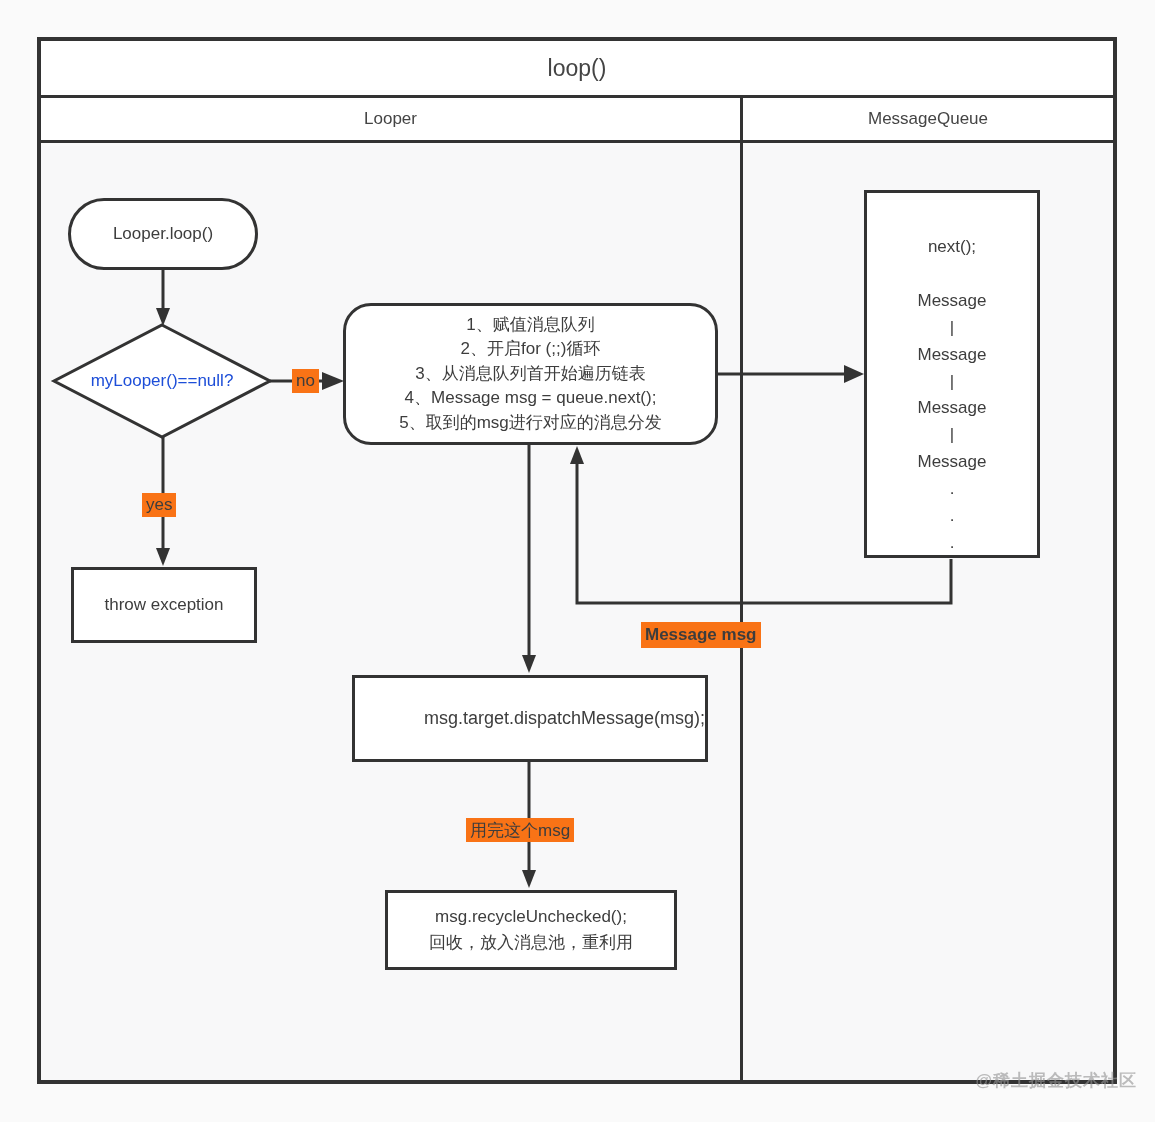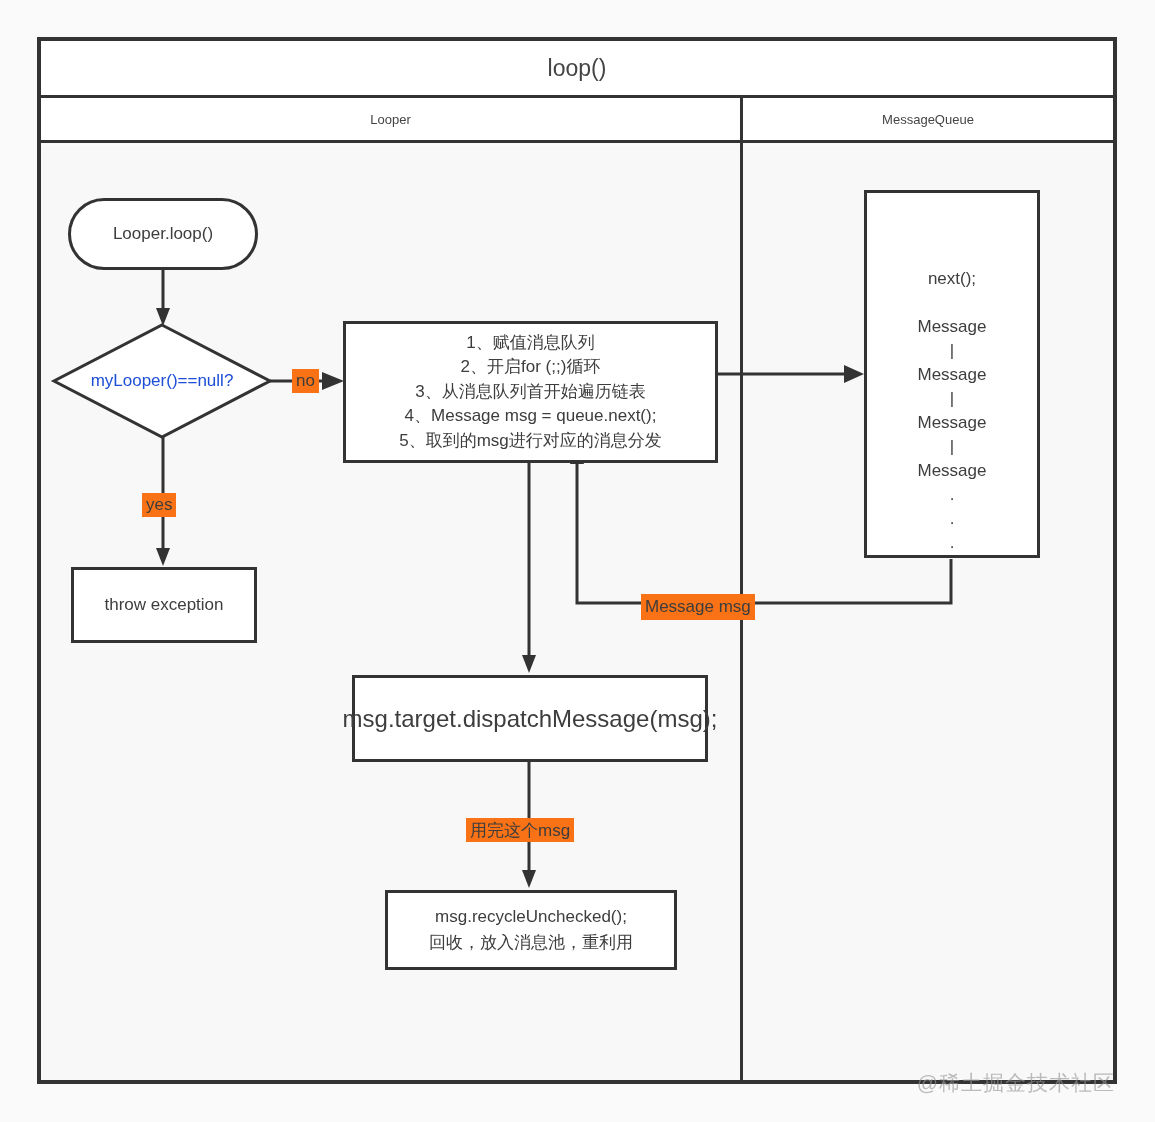--- a/index.html
+++ b/index.html
@@ -32,21 +32,21 @@
   }
   .header-row {
     position: absolute;
     left: 0; top: 57px; width: 100%; height: 45px;
     background: #ffffff;
     border-bottom: 3px solid #333;
     display: flex;
   }
   .header-cell {
     display: flex; align-items: center; justify-content: center;
-    font-size: 13px; color: #444;
+    font-size: 17px; color: #444;
   }
   .header-cell.left  { width: 702px; border-right: 3px solid #333; }
   .header-cell.right { flex: 1; }
   .content-bg {
     position: absolute;
     left: 0; top: 105px; width: 100%; bottom: 0;
     background: #f8f8f9;
   }
   .col-divider {
     position: absolute;
@@ -74,43 +74,44 @@
   }
   .node.rounded { border-radius: 36px; }
   .diamond-label {
     position: absolute;
     z-index: 3;
     display: flex; align-items: center; justify-content: center;
     font-size: 17px; color: #1d4ed8;
     text-align: center;
   }
   .steps-box { line-height: 24.5px; }
-  .queue-box { justify-content: flex-end; padding-top: 42px; line-height: 24px; }
+  .queue-box { justify-content: space-between; padding-top: 42px; line-height: 24px; }
   .queue-box .q-line { min-height: 24px; }
-  .dispatch-box { font-size: 24px; }
+  .dispatch-box { font-size: 18px; align-items: flex-end; }
   .recycle-box { line-height: 26px; }
   
   .edge-label {
     position: absolute;
     z-index: 4;
     background: #f97316;
     padding: 0 4px;
     font-size: 17px; color: #3d3d3d;
     display: flex; align-items: center; justify-content: center;
     white-space: nowrap;
   }
   
   .watermark {
     position: absolute;
-    right: 40px; top: 1069px;
+    right: 18px; top: 1069px;
     z-index: 5;
-    font-size: 21px;
+    font-size: 17px;
     color: rgba(148,148,148,0.62);
     letter-spacing: 1px;
     white-space: nowrap;
+    font-weight: bold;
   }
 </style>
 </head>
 <body>
 
 <div class="canvas">
 
   <div class="frame">
     <div class="content-bg"></div>
     <div class="title-row">
@@ -166,21 +167,21 @@
   </div>
 
   <div class="edge-label" style="left:292px; top:369px; height:24px;">no</div>
 
   <div class="edge-label" style="left:142px; top:493px; height:24px;">yes</div>
 
   <div class="node" style="left:71px; top:567px; width:186px; height:76px;">
     <span>throw exception</span>
   </div>
 
-  <div class="node steps-box" style="left:343px; top:321px; width:375px; height:142px;">
+  <div class="node steps-box" style="left:343px; top:303px; width:375px; height:142px;border-radius:28px;">
     <div>1、赋值消息队列</div>
     <div>2、开启for (;;)循环</div>
     <div>3、从消息队列首开始遍历链表</div>
     <div>4、Message msg = queue.next();</div>
     <div>5、取到的msg进行对应的消息分发</div>
   </div>
 
   <div class="node dispatch-box" style="left:352px; top:675px; width:356px; height:87px;">
     <span>msg.target.dispatchMessage(msg);</span>
   </div>
@@ -200,17 +201,17 @@
     <div class="q-line">Message</div>
     <div class="q-line">|</div>
     <div class="q-line">Message</div>
     <div class="q-line">|</div>
     <div class="q-line">Message</div>
     <div class="q-line">.</div>
     <div class="q-line">.</div>
     <div class="q-line">.</div>
   </div>
 
-  <div class="edge-label" style="left:641px; top:594px; height:26px;">Message msg</div>
+  <div class="edge-label" style="left:641px; top:622px; height:26px;font-weight:bold;">Message msg</div>
 
   <div class="watermark">@稀土掘金技术社区</div>
 
 </div>
 
 </body></html>

